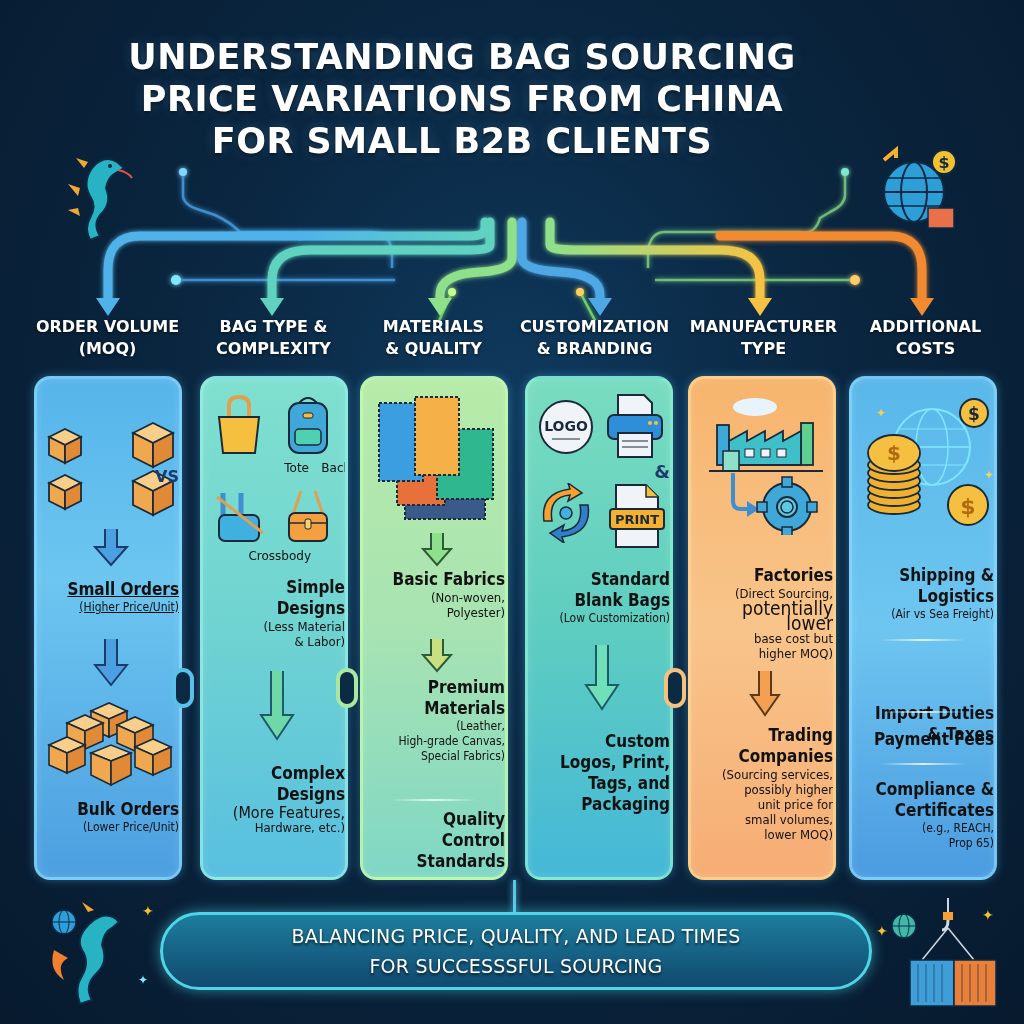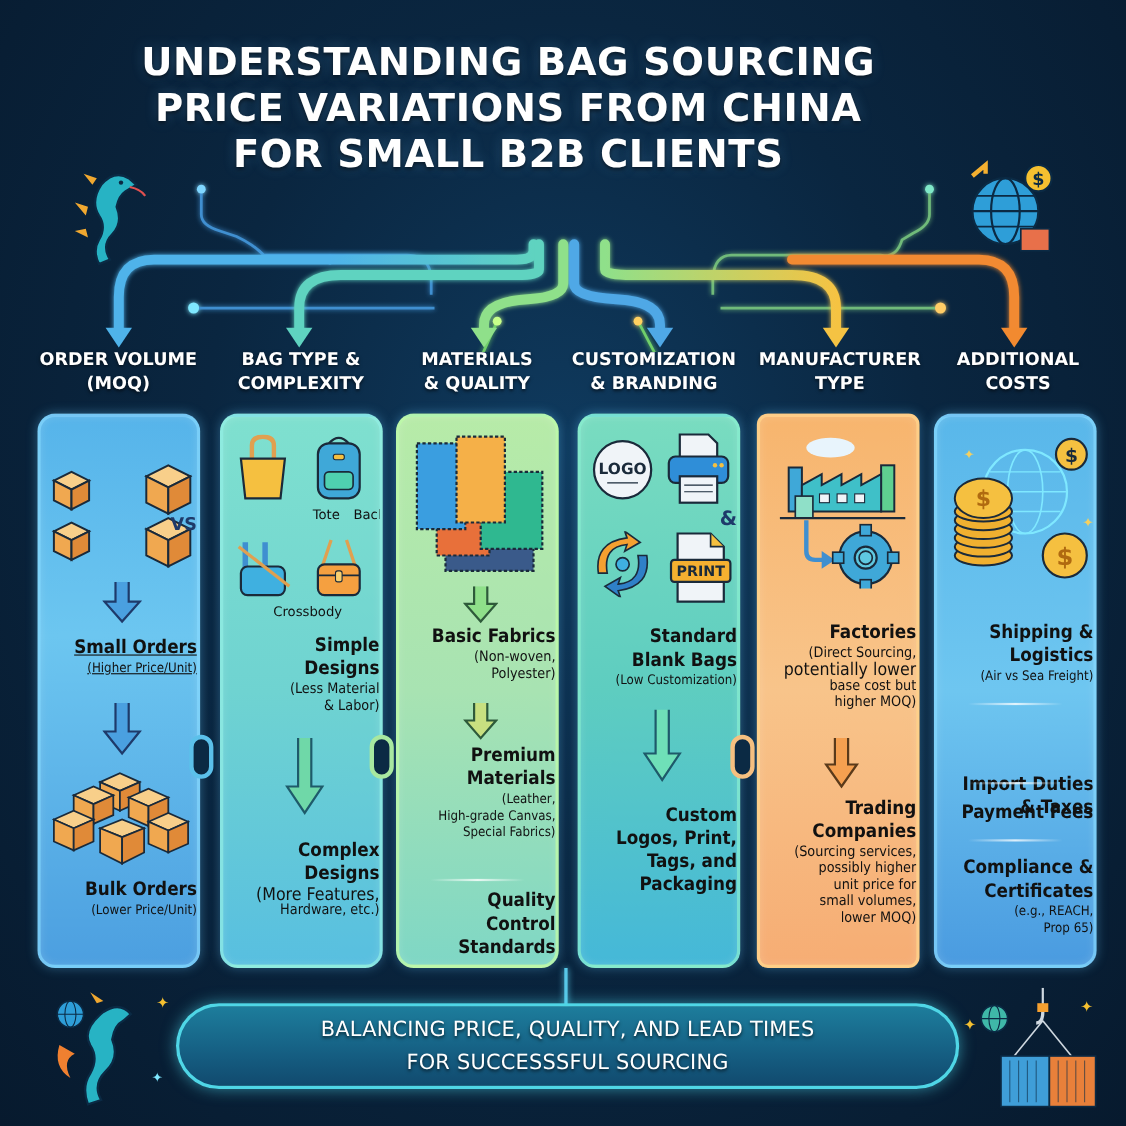--- a/index.html
+++ b/index.html
@@ -34,21 +34,21 @@
     border: 3px solid rgba(140,220,255,0.65);
     box-shadow: 0 0 10px rgba(100,200,255,0.35), inset 0 0 8px rgba(255,255,255,0.15);
     color: #111;
     text-align: center;
     overflow: hidden;
   }
   .c1 { left: 34px;  background: linear-gradient(180deg,#56b4ea 0%,#6cc6f0 40%,#4c9fe0 100%); }
   .c2 { left: 200px; background: linear-gradient(180deg,#7fe0cf 0%,#6fd3d1 50%,#58bfe0 100%); border-color: rgba(150,240,230,0.7); }
   .c3 { left: 360px; background: linear-gradient(180deg,#b7eba8 0%,#a8e3b2 50%,#7fd7c5 100%); border-color: rgba(190,250,170,0.8); }
   .c4 { left: 525px; background: linear-gradient(180deg,#79dcc0 0%,#5ecdc0 50%,#45b8d8 100%); border-color: rgba(140,240,210,0.7); }
-  .c5 { left: 688px; background: linear-gradient(180deg,#f7b56e 0%,#f8c48a 50%,#f6ad74 100%); border-color: rgba(255,210,140,0.85); border-radius: 10px; }
+  .c5 { left: 688px; background: linear-gradient(180deg,#f7b56e 0%,#f8c48a 50%,#f6ad74 100%); border-color: rgba(255,210,140,0.85); }
   .c6 { left: 849px; background: linear-gradient(180deg,#59b7ea 0%,#6ec6f0 50%,#4a9be0 100%); }
   .blk { position: absolute; left: 0; width: 100%; text-align: right; }
   .h { font-family: "DejaVu Sans Condensed", "DejaVu Sans", sans-serif; font-weight: bold; font-size: 17px; line-height: 21px; color: #111; }
   .s { font-family: "DejaVu Sans", sans-serif; font-stretch: condensed; font-size: 12px; line-height: 15px; color: #111; }
   .sep { position: absolute; left: 20%; width: 60%; height: 2px; background: linear-gradient(90deg, transparent, rgba(255,255,255,0.8), transparent); }
   .arrow-down { position: absolute; }
   .lbl { font-size: 12px; color: #111; }
   .banner {
     position: absolute; left: 160px; top: 942px; width: 712px; height: 90px;
     border-radius: 45px;
@@ -411,21 +411,21 @@
         <rect x="-30" y="-5" width="10" height="10"></rect>
           <rect x="20" y="-5" width="10" height="10"></rect>
       </g>
       <circle r="10" fill="#5fc8e0" stroke="#1a2a3a" stroke-width="2"></circle>
       <circle r="6" fill="none" stroke="#1a2a3a" stroke-width="1.5"></circle>
     </g>
   </svg>
   <div class="blk" style="top:186px;">
     <div class="h">Factories</div>
     <div class="s" style="font-size:13px;">(Direct Sourcing,</div>
-    <div class="s" style="font-size:16px;">potentially lower</div>
+    <div class="s" style="font-size:19px;">potentially lower</div>
     <div class="s" style="font-size:13px;">base cost but</div>
     <div class="s" style="font-size:13px;">higher MOQ)</div>
   </div>
   <svg class="arrow-down" style="left:58px;top:292px;" width="32" height="46" viewBox="0 0 32 46">
     <path d="M10 0 V24 H2 L16 44 L30 24 H22 V0" fill="#f5a050" stroke="#5a3a1a" stroke-width="2"></path>
   </svg>
   <div class="blk" style="top:346px;">
     <div class="h">Trading</div>
     <div class="h">Companies</div>
     <div class="s" style="font-size:13px;">(Sourcing services,</div>

